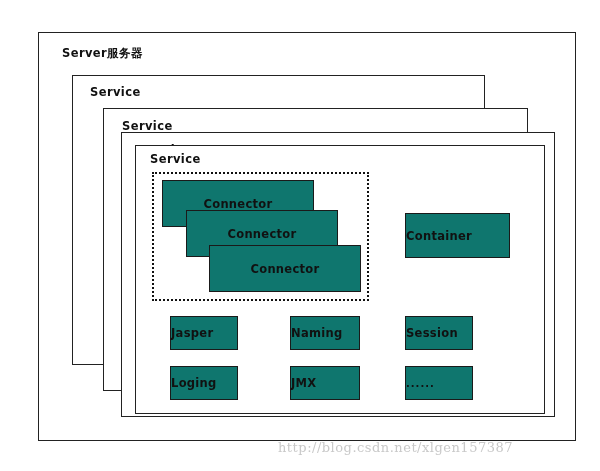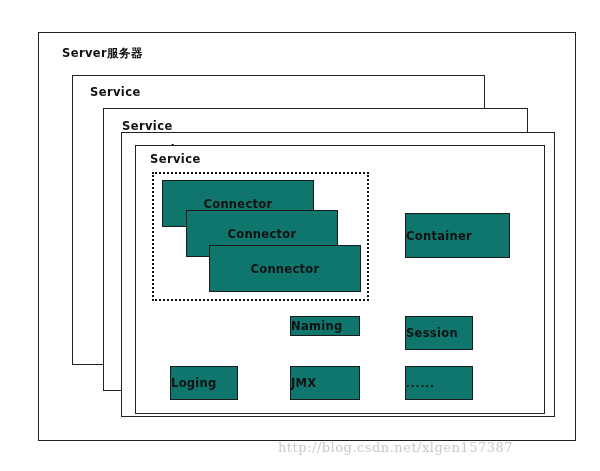--- a/index.html
+++ b/index.html
@@ -120,22 +120,25 @@
   </div>
 
   <div class="box" style="left:209px; top:245px; width:152px; height:47px;">
     <span class="connector-label">Connector</span>
   </div>
 
   <div class="box" style="left:405px; top:213px; width:105px; height:45px;">
     <span class="box-label">Container</span>
   </div>
 
+  <div class="box" style="left:170px; top:316px; width:68px; height:34px;">
+    <span class="box-label">Jasper</span>
+  </div>
 
-  <div class="box" style="left:290px; top:316px; width:70px; height:20px;">
+  <div class="box" style="left:290px; top:316px; width:70px; height:34px;">
     <span class="box-label">Naming</span>
   </div>
 
   <div class="box" style="left:405px; top:316px; width:68px; height:34px;">
     <span class="box-label">Session</span>
   </div>
 
   <div class="box" style="left:170px; top:366px; width:68px; height:34px;">
     <span class="box-label">Loging</span>
   </div>

